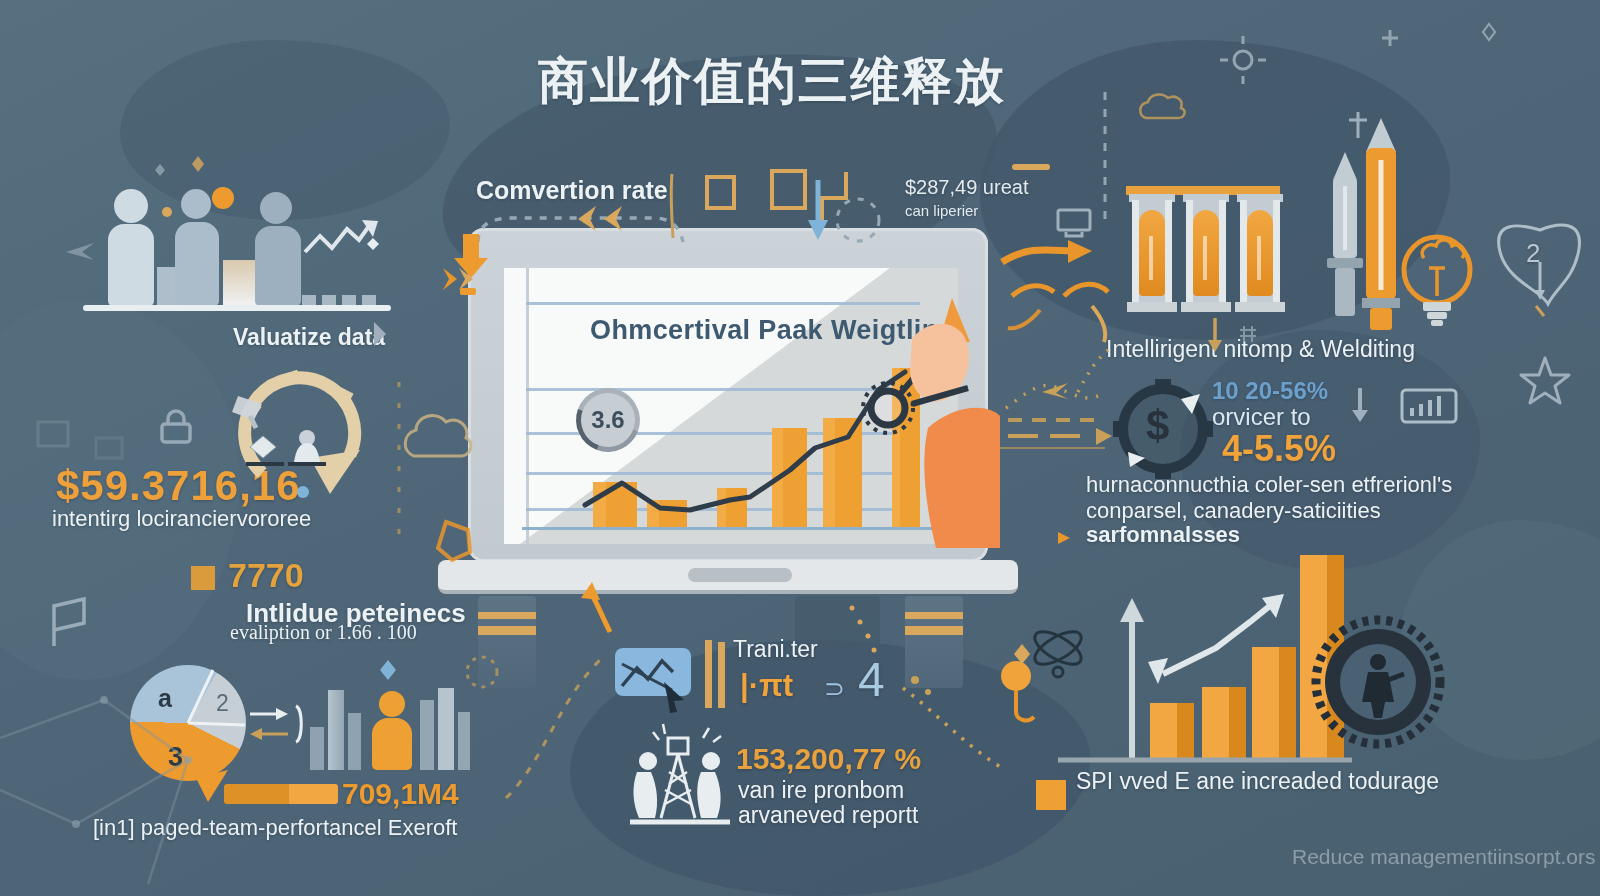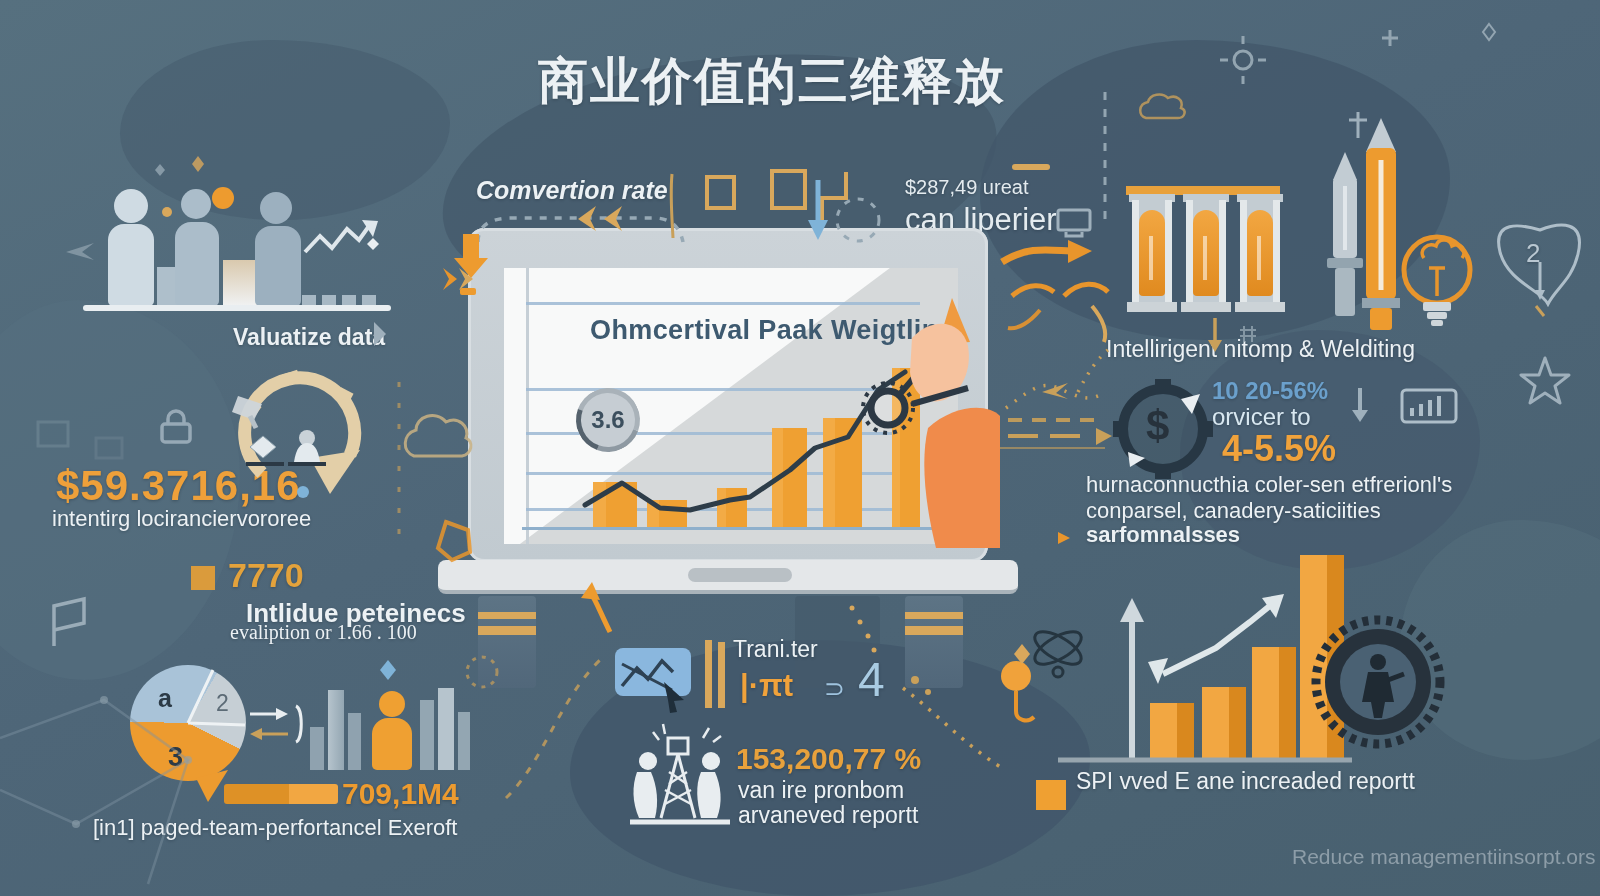--- a/index.html
+++ b/index.html
@@ -106,23 +106,23 @@
     <div class="head" style="left:379px;top:691px;width:26px;height:26px;background:#EFA032;"></div>
     <div class="body" style="left:372px;top:718px;width:40px;height:52px;background:#EFA032;"></div>
     <div class="abs" style="left:420px;top:700px;width:14px;height:70px;background:#93a6b2;"></div>
     <div class="abs" style="left:438px;top:688px;width:16px;height:82px;background:#b6c4cd;"></div>
     <div class="abs" style="left:458px;top:712px;width:12px;height:58px;background:#93a6b2;"></div>
   </div>
   <div class="abs" style="left:224px;top:784px;width:114px;height:20px;border-radius:3px;background:linear-gradient(90deg,#DE9126 0 57%,#F2A742 57%);"></div>
   <div class="txt b" style="left:342px;top:777px;font-size:30px;color:#ED9B2F;">709,1M4</div>
   <div class="txt" style="left:93px;top:815px;font-size:22px;">[in1] paged-team-perfortancel Exeroft</div>
 
-  <div class="txt b" style="left:476px;top:176px;font-size:25px;font-style:italic;">Comvertion rate</div>
+  <div class="txt b" style="left:476px;top:176px;font-size:25px;">Comvertion rate</div>
   <div class="txt" style="left:905px;top:176px;font-size:20px;color:#E4EBEF;">$287,49 ureat</div>
-  <div class="txt" style="left:905px;top:202px;font-size:31px;color:#E4EBEF;">can liperier</div>
+  <div class="txt" style="left:905px;top:202px;font-size:15px;color:#E4EBEF;">can liperier</div>
 
   <div class="laptop-frame"></div>
   <div class="screen">
     <div class="wedge"></div>
     <div class="mline"></div>
     <div class="rule" style="top:34px;"></div>
     <div class="rule" style="top:120px;"></div>
     <div class="rule" style="top:164px;"></div>
     <div class="rule" style="top:204px;"></div>
     <div class="rule" style="top:240px;"></div>
@@ -193,21 +193,21 @@
   <div class="txt" style="left:1086px;top:498px;font-size:22px;">conparsel, canadery-saticiities</div>
   <div class="txt b" style="left:1086px;top:522px;font-size:22px;">sarfomnalsses</div>
 
   <div class="gchart">
       <div class="gbar" style="left: 2px; height: 55px;"></div>
       <div class="gbar" style="left: 54px; height: 71px;"></div>
       <div class="gbar" style="left: 104px; height: 111px;"></div>
       <div class="gbar" style="left: 152px; height: 203px;"></div>
     </div>
   <div class="abs" style="left:1036px;top:780px;width:30px;height:30px;background:#EFA032;z-index:3;"></div>
-  <div class="txt" style="left:1076px;top:768px;font-size:23px;">SPI vved E ane increaded reportt</div>
+  <div class="txt" style="left:1076px;top:768px;font-size:23px;">SPI vved E ane increaded todurage</div>
   <div class="txt" style="left:1292px;top:845px;font-size:21px;color:#8D9DA8;text-shadow:none;">Reduce managementiinsorpt.ors</div>
   <div class="txt" style="left:1526px;top:238px;font-size:26px;color:#B9C7D1;">2</div>
 
   <svg class="deco" width="1600" height="896" viewBox="0 0 1600 896">
 
     <g>
       <polygon points="66,252 94,243 82,252 94,260" fill="#8fa2ae" opacity=".75"></polygon>
       <polyline points="305,252 320,236 332,248 347,229 359,240 369,226" fill="none" stroke="#dfe7ec" stroke-width="4"></polyline>
       <polygon points="362,220 378,221 373,237" fill="#dfe7ec"></polygon>
       <polygon points="373,238 379,244 373,250 367,244" fill="#e9eef1"></polygon>

